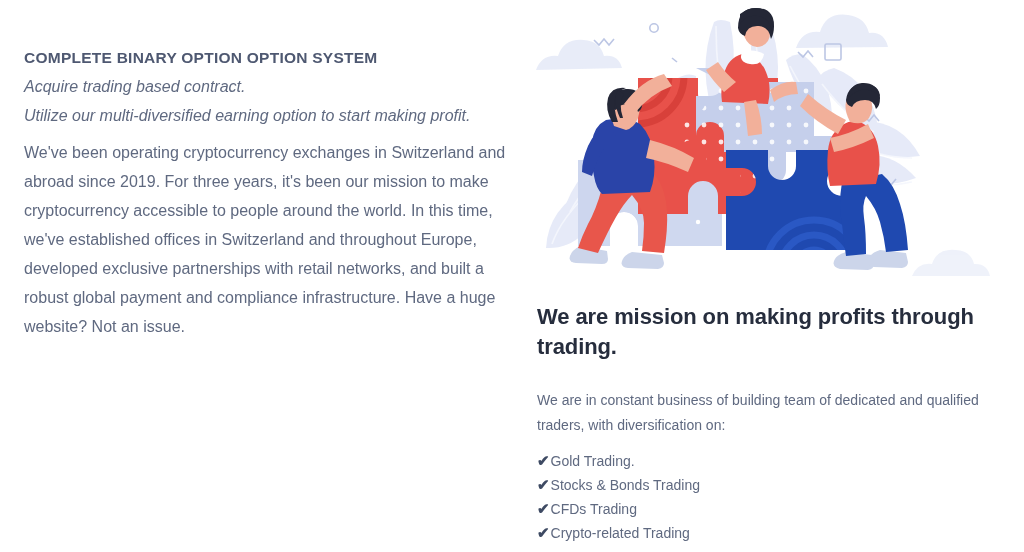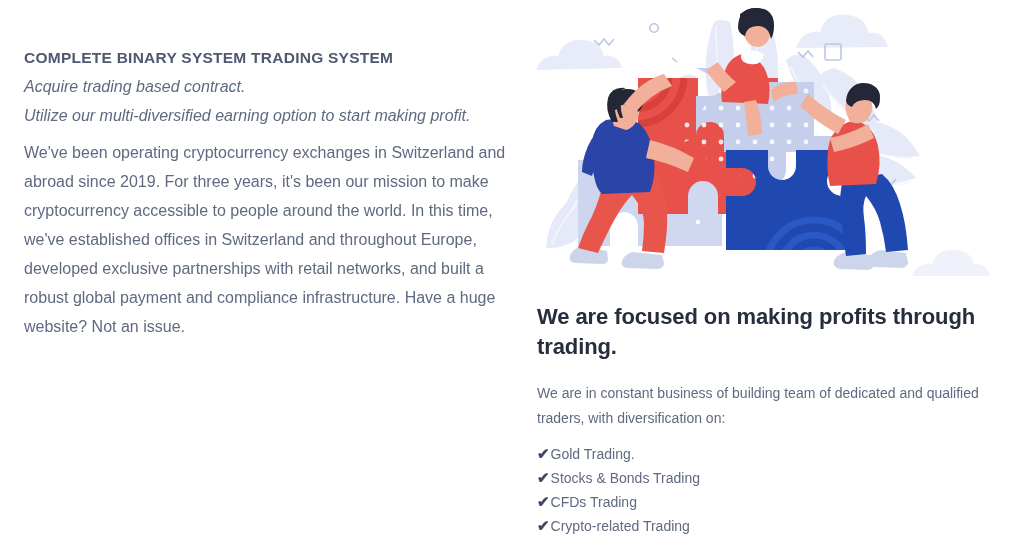--- a/index.html
+++ b/index.html
@@ -33,21 +33,21 @@
 
   
   .right-col {
     position: absolute; left: 537px; top: 302px; width: 470px;
   }
   .right-heading {
     font-size: 22px; font-weight: 700; color: #262d3d;
     line-height: 1.36; letter-spacing: -0.1px;
   }
   .right-sub {
-    margin-top: 19px; font-size: 14px; color: #5f6980; line-height: 25px;
+    margin-top: 26px; font-size: 14px; color: #5f6980; line-height: 25px;
   }
   .check-list { margin-top: 11px; list-style: none; }
   .check-item {
     font-size: 14px; color: #5f6980; line-height: 24px;
     display: flex; align-items: baseline;
   }
   .check-icon {
     color: #3e4a63; font-size: 15px; font-weight: 700;
     margin-right: 1px; line-height: 24px;
   }
@@ -57,21 +57,21 @@
   .illus svg { display:block; width:100%; height:100%; }
 </style>
 </head>
 <body>
 
 <div class="page">
 
   <div class="left-col">
 
 
-    <p class="sub-heading">COMPLETE BINARY SYSTEM TRADING SYSTEM</p>
+    <p class="sub-heading">COMPLETE BINARY OPTION OPTION SYSTEM</p>
     <p class="body-para para-tight">Acquire trading based contract.</p>
     <p class="body-para para-tight">Utilize our multi-diversified earning option to start making profit.</p>
 
     <p class="body-para para-story">We've been operating cryptocurrency exchanges in Switzerland and abroad since 2019. For three years, it's been our mission to make cryptocurrency accessible to people around the world. In this time, we've established offices in Switzerland and throughout Europe, developed exclusive partnerships with retail networks, and built a robust global payment and compliance infrastructure. Have a huge website? Not an issue.</p>
   </div>
 
   <div class="illus">
     <svg viewBox="0 0 496 290" xmlns="http://www.w3.org/2000/svg">
       <defs>
         <pattern id="dots" width="17" height="17" patternUnits="userSpaceOnUse">
@@ -198,21 +198,21 @@
         <path d="M322 122 q-10 -20 2 -28 q12 -6 18 4 q5 10 -1 20 q-6 8 -19 4 z" fill="#f2b09a"></path>
         <path d="M318 100 q2 -16 18 -16 q16 0 16 14 q0 8 -4 11 q-2 -9 -11 -9 q-10 0 -13 7 q-6 -2 -6 -7 z" fill="#242736"></path>
         <path d="M320 98 q16 -16 32 -2 q-4 -14 -18 -13 q-12 1 -14 15 z" fill="#242736"></path>
         <path d="M310 134 q-22 -12 -38 -28 l8 -12 q18 16 38 26 z" fill="#f2b09a"></path>
         <path d="M346 138 q-20 10 -40 14 l-4 -14 q20 -4 38 -14 z" fill="#f2b09a"></path>
       </g>
     </svg>
   </div>
 
   <div class="right-col">
-    <h2 class="right-heading">We are focused on making profits through trading.</h2>
+    <h2 class="right-heading">We are mission on making profits through trading.</h2>
     <p class="right-sub">We are in constant business of building team of dedicated and qualified traders, with diversification on:</p>
 
     <ul class="check-list">
       <li class="check-item">
         <span class="check-icon">✔</span>
         <span>Gold Trading.</span>
       </li>
       <li class="check-item">
         <span class="check-icon">✔</span>
         <span>Stocks &amp; Bonds Trading</span>

